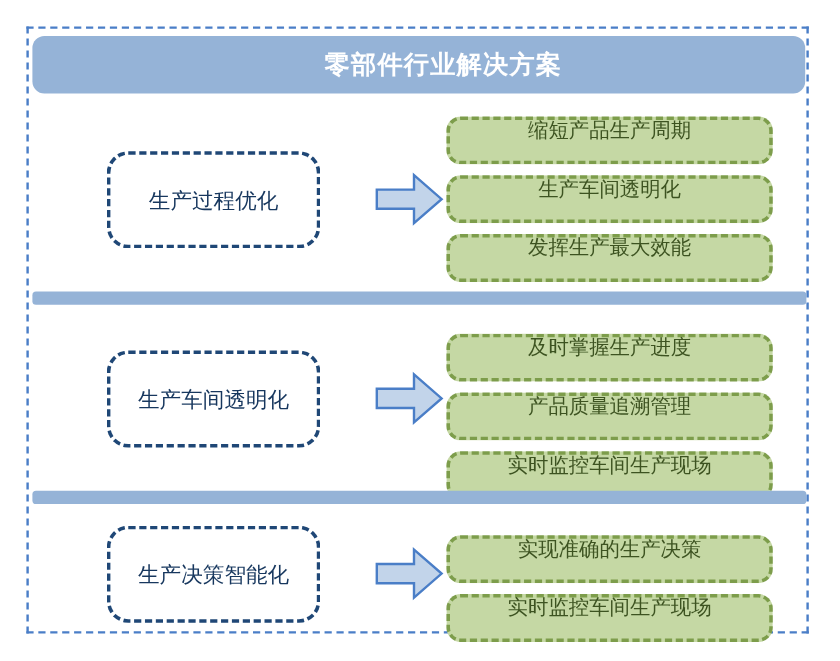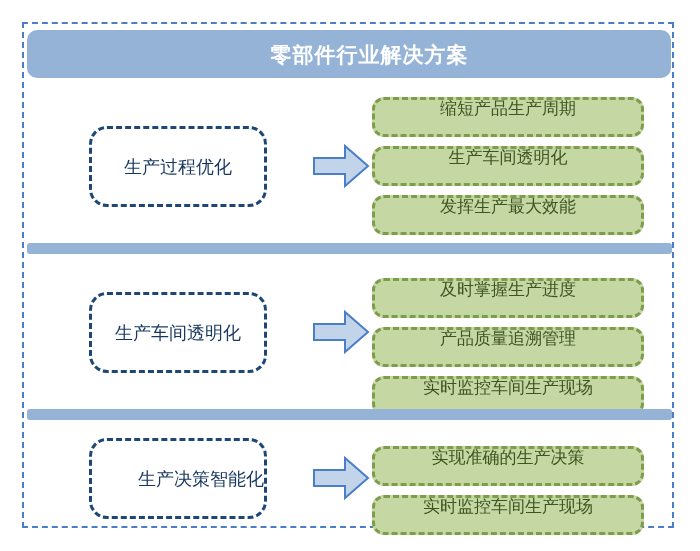--- a/index.html
+++ b/index.html
@@ -190,21 +190,21 @@
       </div>
       <div class="outcome-box">
         <span class="outcome-label">实时监控车间生产现场</span>
       </div>
     </div>
   </div>
 
   <div class="divider divider-2"></div>
 
   <div class="section section-3">
-    <div class="cat-box" style="top:14px;justify-content:flex-end;">
+    <div class="cat-box" style="top:14px;">
       <span class="cat-label">生产决策智能化</span>
     </div>
 
     <div class="arrow" style="top:31px;">
       <svg width="58" height="46" viewBox="0 0 58 46">
         <polygon points="2,15 33,15 33,3 56,23 33,43 33,31 2,31" fill="#c2d4ea" stroke="#4a7ec7" stroke-width="2" stroke-linejoin="miter"></polygon>
       </svg>
     </div>
 
     <div class="outcome-col" style="top:22px;">

